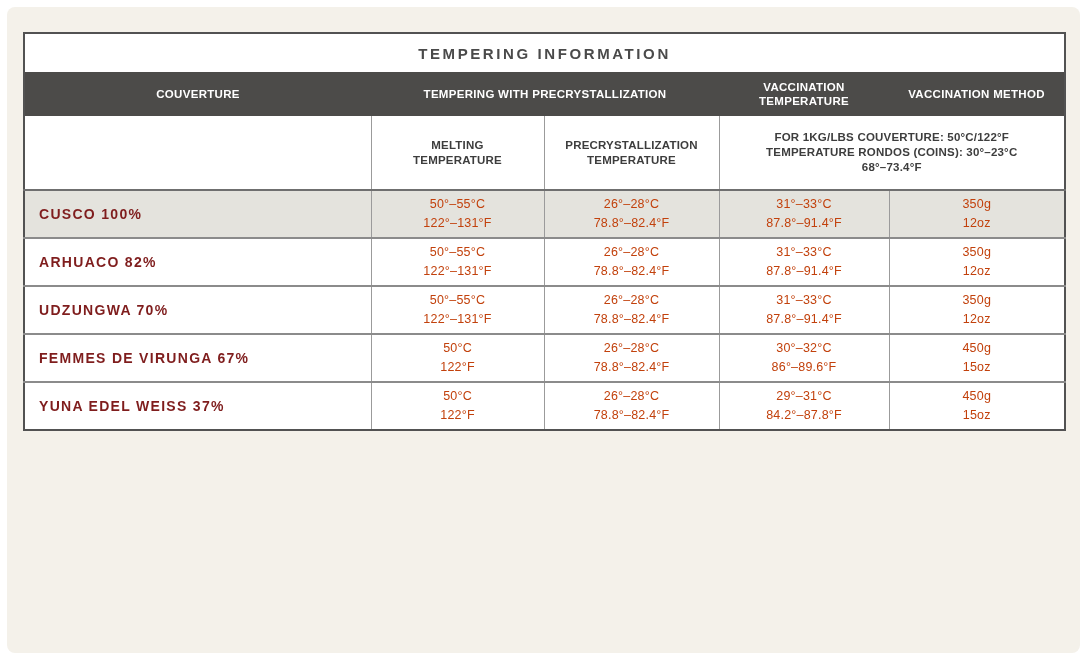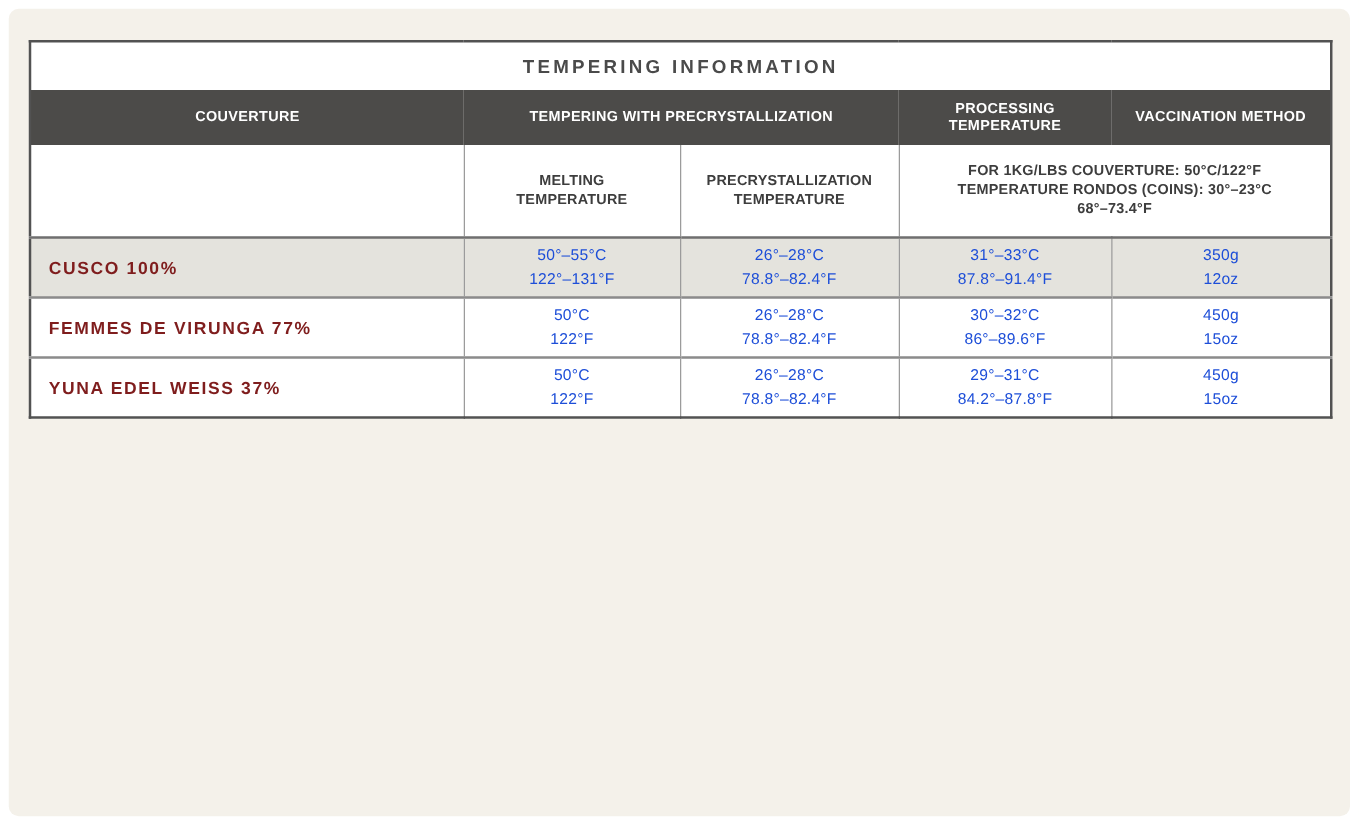--- a/index.html
+++ b/index.html
@@ -85,21 +85,21 @@
     padding-left: 14px;
     font-size: 14px;
     font-weight: bold;
     letter-spacing: 1.3px;
     color: #7f1d1d;
   }
   td.value-cell {
     text-align: center;
     font-size: 12.5px;
     letter-spacing: 0.2px;
-    color: #1d4ed8;
+    color: #c2410c;
     line-height: 19px;
   }
 </style>
 </head>
 <body>
 
 <div class="page">
   <div class="table-wrap">
     <table class="tempering">
       <colgroup>
@@ -114,21 +114,21 @@
           <th colspan="5">TEMPERING INFORMATION</th>
         </tr>
         <tr class="dark-row">
           <th>
             <span>COUVERTURE</span>
           </th>
           <th colspan="2">
             <span>TEMPERING WITH PRECRYSTALLIZATION</span>
           </th>
           <th>
-            <div>PROCESSING</div>
+            <div>VACCINATION</div>
             <div>TEMPERATURE</div>
           </th>
           <th>
             <span>VACCINATION METHOD</span>
           </th>
         </tr>
         <tr class="sub-row">
           <th></th>
           <th>
             <div>MELTING</div>
@@ -159,21 +159,59 @@
             <td class="value-cell">
               <div>31°–33°C</div>
               <div>87.8°–91.4°F</div>
             </td>
             <td class="value-cell">
               <div>350g</div>
               <div>12oz</div>
             </td>
           </tr>
           <tr>
-            <td class="name-cell">FEMMES DE VIRUNGA 77%</td>
+            <td class="name-cell">ARHUACO 82%</td>
+            <td class="value-cell">
+              <div>50°–55°C</div>
+              <div>122°–131°F</div>
+            </td>
+            <td class="value-cell">
+              <div>26°–28°C</div>
+              <div>78.8°–82.4°F</div>
+            </td>
+            <td class="value-cell">
+              <div>31°–33°C</div>
+              <div>87.8°–91.4°F</div>
+            </td>
+            <td class="value-cell">
+              <div>350g</div>
+              <div>12oz</div>
+            </td>
+          </tr>
+          <tr>
+            <td class="name-cell">UDZUNGWA 70%</td>
+            <td class="value-cell">
+              <div>50°–55°C</div>
+              <div>122°–131°F</div>
+            </td>
+            <td class="value-cell">
+              <div>26°–28°C</div>
+              <div>78.8°–82.4°F</div>
+            </td>
+            <td class="value-cell">
+              <div>31°–33°C</div>
+              <div>87.8°–91.4°F</div>
+            </td>
+            <td class="value-cell">
+              <div>350g</div>
+              <div>12oz</div>
+            </td>
+          </tr>
+          <tr>
+            <td class="name-cell">FEMMES DE VIRUNGA 67%</td>
             <td class="value-cell">
               <div>50°C</div>
               <div>122°F</div>
             </td>
             <td class="value-cell">
               <div>26°–28°C</div>
               <div>78.8°–82.4°F</div>
             </td>
             <td class="value-cell">
               <div>30°–32°C</div>

